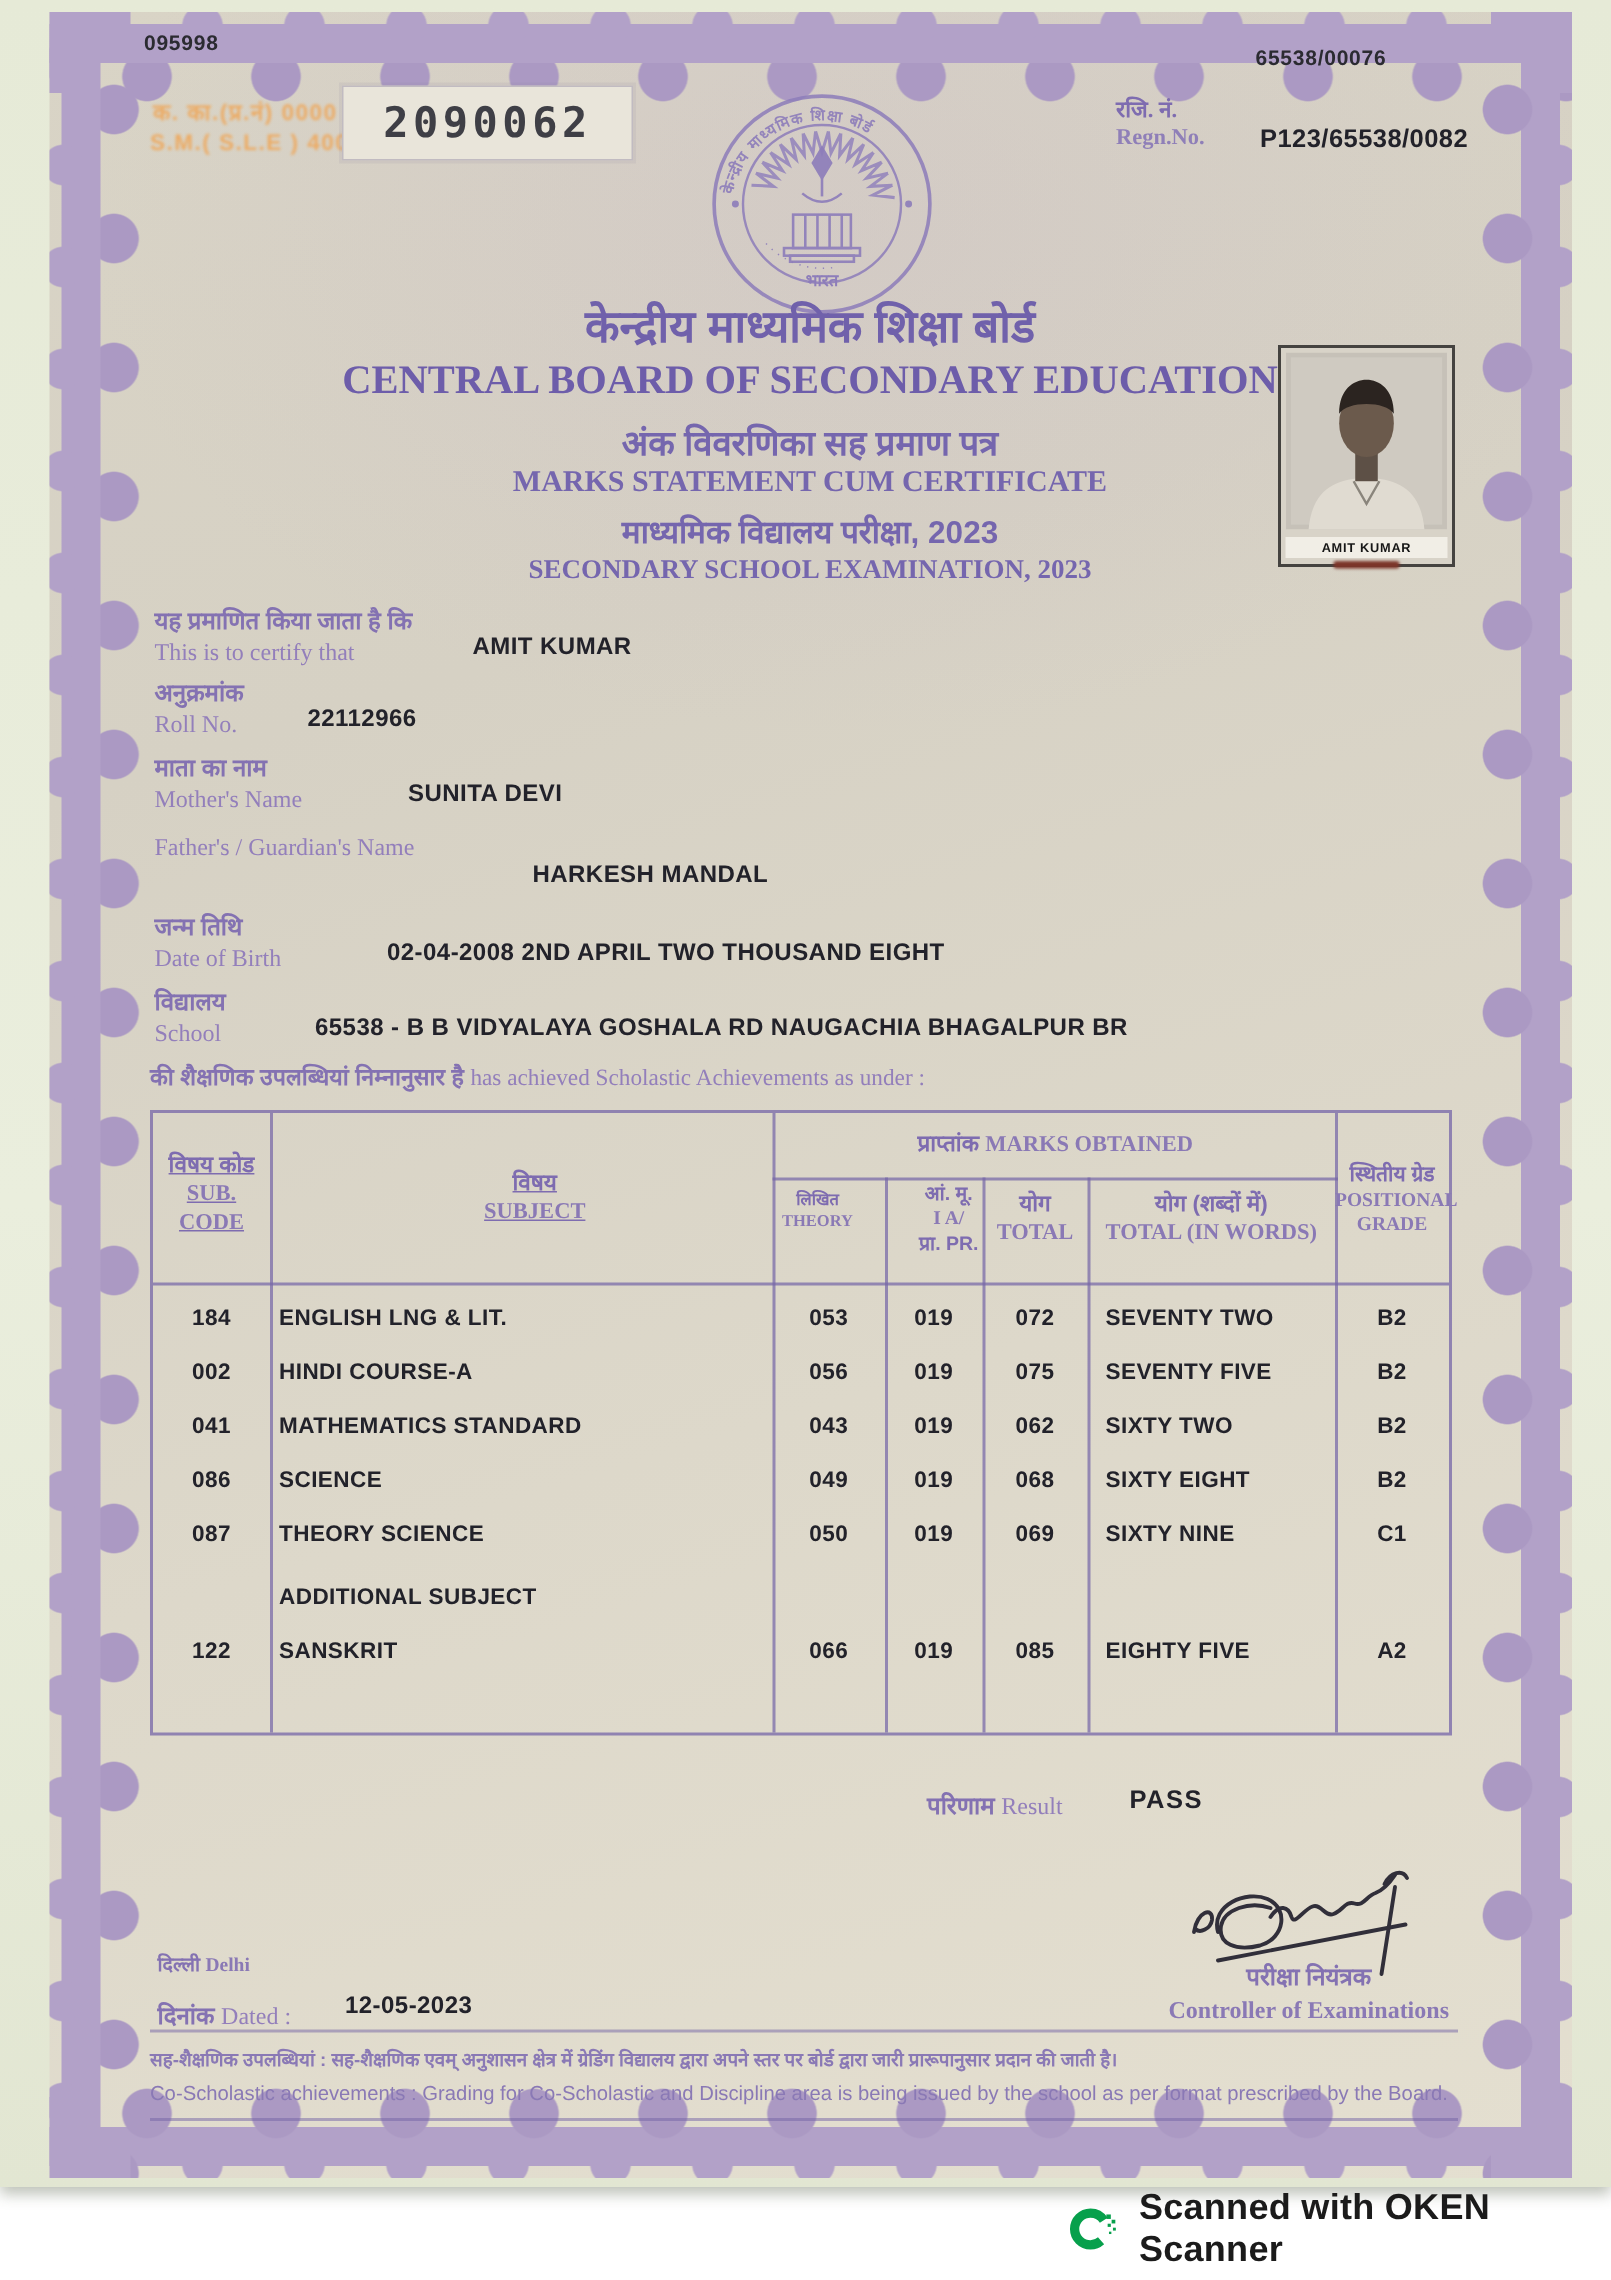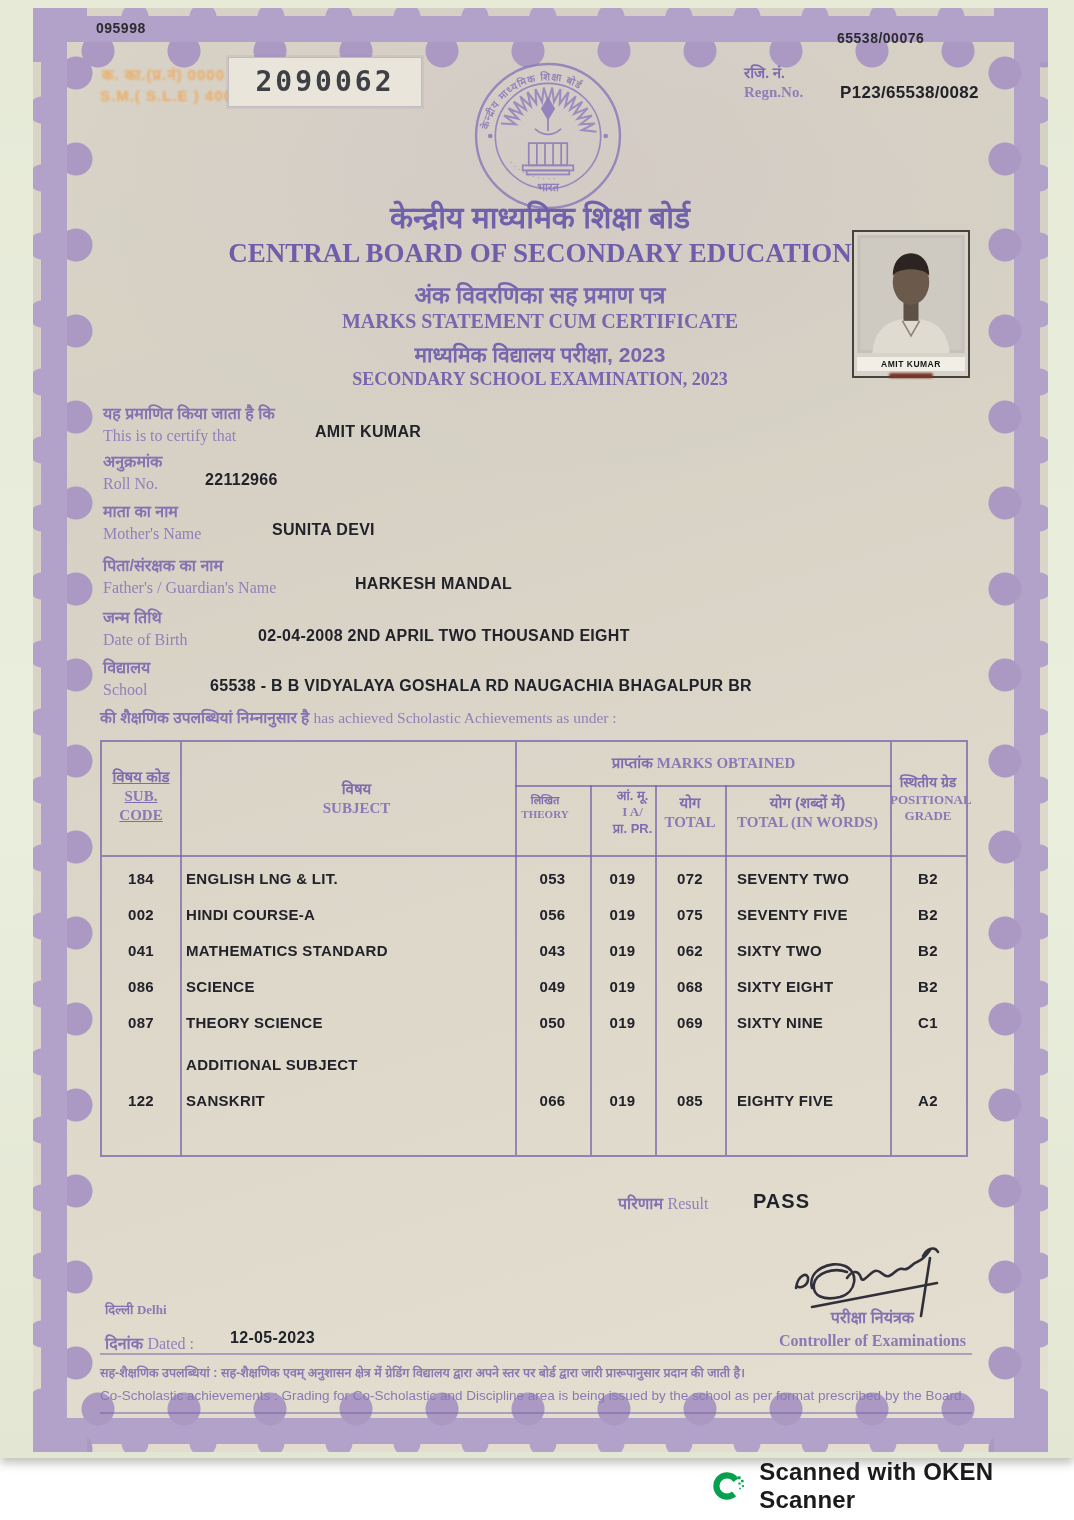--- a/index.html
+++ b/index.html
@@ -184,21 +184,20 @@
       <div class="lh">अनुक्रमांक</div>
       <div class="le serif">Roll No.</div>
       <div class="val blk" style="left:102px;">22112966</div>
     </div>
     <div class="abs crow" style="top:500px;">
       <div class="lh">माता का नाम</div>
       <div class="le serif">Mother's Name</div>
       <div class="val blk" style="left:169px;">SUNITA DEVI</div>
     </div>
     <div class="abs crow" style="top:554px;">
-      <div class="lh">पिता/संरक्षक का नाम</div>
       <div class="le serif">Father's / Guardian's Name</div>
       <div class="val blk" style="left:252px;">HARKESH MANDAL</div>
     </div>
     <div class="abs crow" style="top:606px;">
       <div class="lh">जन्म तिथि</div>
       <div class="le serif">Date of Birth</div>
       <div class="val blk" style="left:155px;">02-04-2008  2ND APRIL TWO THOUSAND EIGHT</div>
     </div>
     <div class="abs crow" style="top:656px;">
       <div class="lh">विद्यालय</div>
@@ -219,21 +218,21 @@
       <div class="vl" style="left:623px;top:43px;"></div>
       <div class="vl" style="left:788px;"></div>
       <div class="hl" style="left:413px;width:377px;top:43px;"></div>
       <div class="hl" style="left:0;width:864px;top:113px;"></div>
 
       <div class="thc" style="left:0;top:26px;width:78px;font-size:15px;text-decoration:underline;">
         <div>विषय कोड</div>
         <div class="en">SUB.</div>
         <div class="en">CODE</div>
       </div>
-      <div class="thc" style="left:78px;top:38px;width:353px;font-size:15px;">
+      <div class="thc" style="left:78px;top:38px;width:353px;font-size:15px;text-decoration:underline;">
         <div>विषय</div>
         <div class="en">SUBJECT</div>
       </div>
       <div class="thc" style="left:413px;top:12px;width:377px;font-size:15px;">
         <span>प्राप्तांक</span>
         <span class="en">MARKS OBTAINED</span>
       </div>
       <div class="thc" style="left:413px;top:52px;width:60px;font-size:11px;">
         <div>लिखित</div>
         <div class="en">THEORY</div>
@@ -313,21 +312,21 @@
         <span class="cell c-to blk">085</span>
         <span class="cell c-wo blk">EIGHTY FIVE</span>
         <span class="cell c-gr blk">A2</span>
       </div>
     </div>
 
     <div class="abs" style="left:618px;top:1192px;font-size:16px;">
       <span class="bold" style="color:#8472b2;">परिणाम</span>
       <span class="serif" style="color:#937fbb;">Result</span>
     </div>
-    <div class="abs blk" style="left:753px;top:1190px;font-size:20px;letter-spacing:1px;">PASS</div>
+    <div class="abs blk" style="left:753px;top:1190px;font-size:17px;letter-spacing:1px;">PASS</div>
 
     <div class="abs sig" style="left:782px;top:1236px;">
       <svg width="190" height="84" viewBox="0 0 190 84">
         <g stroke="#312f3a" stroke-width="2.6" fill="none" stroke-linecap="round" stroke-linejoin="round">
           <path d="M14,52 C16,38 27,35 26,44 C25,50 18,53 15,50"></path>
           <path d="M30,52 C25,34 49,24 63,30 C77,36 75,56 58,61 C42,65 30,60 32,48 C34,37 51,31 65,36"></path>
           <path d="M65,42 C71,33 77,35 79,42 C81,48 87,37 93,35 C99,33 101,42 107,40 C113,38 115,31 121,33 C127,35 129,28 135,26 C140,24 144,20 148,14"></path>
           <path d="M141,20 C145,12 153,10 156,16"></path>
           <path d="M30,71 L155,47"></path>
           <path d="M148,22 L139,80"></path>

